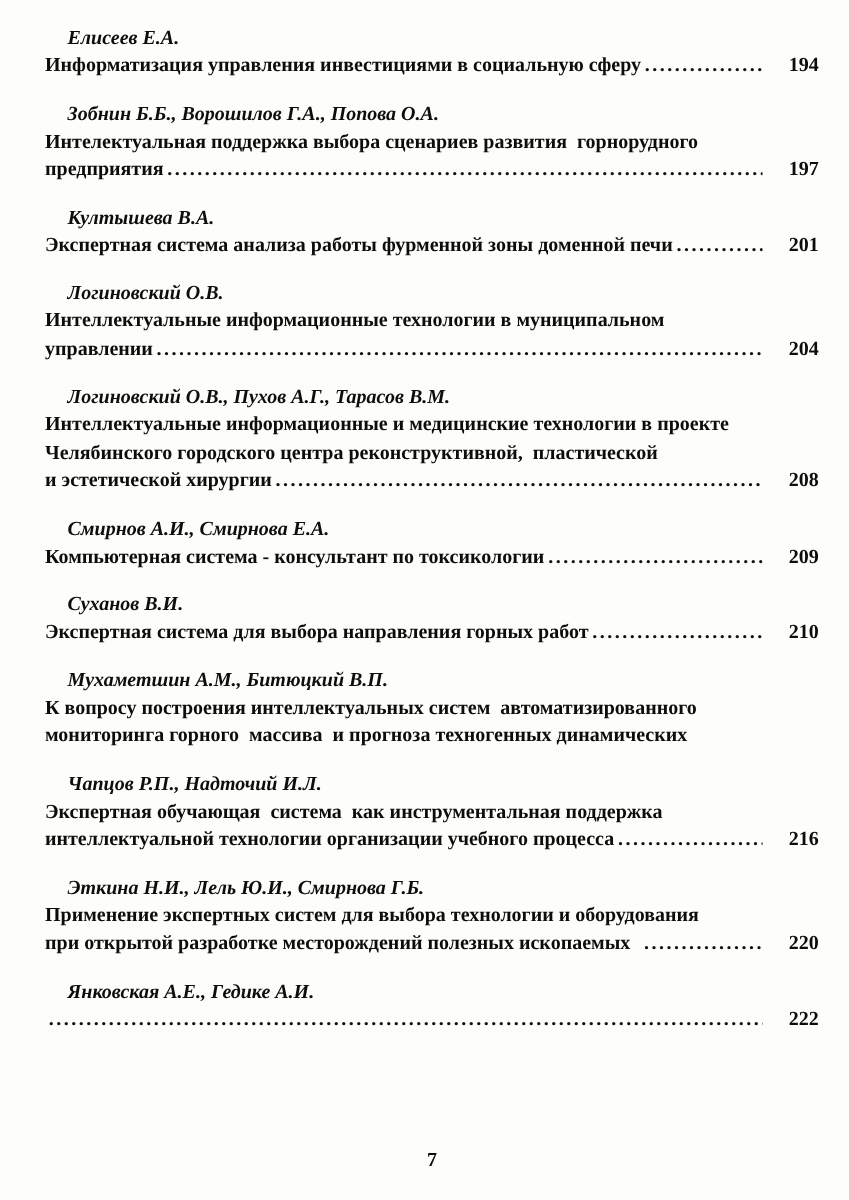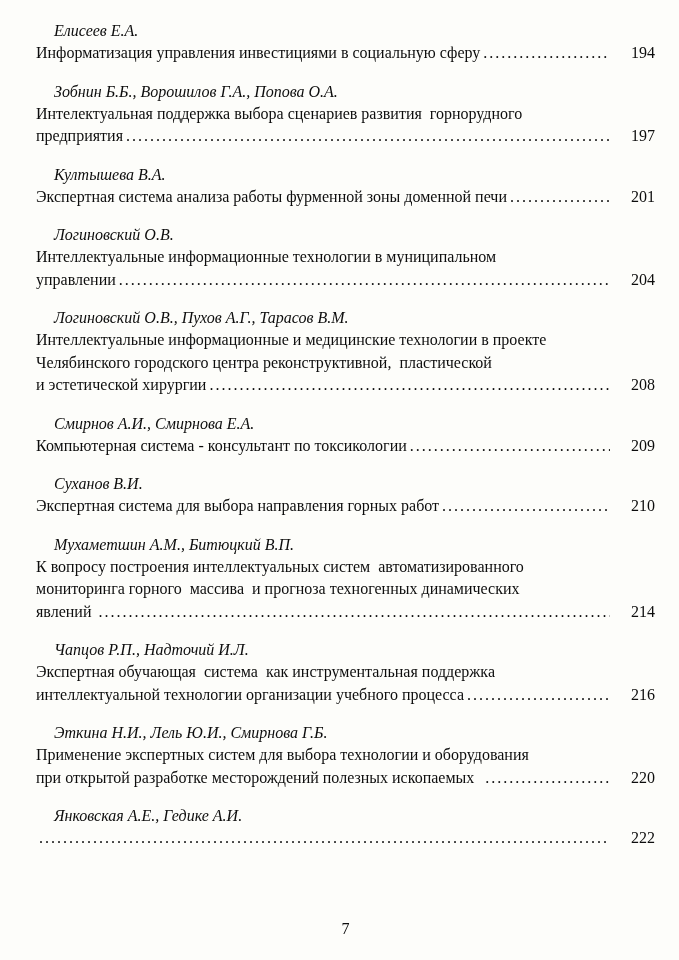--- a/index.html
+++ b/index.html
@@ -9,20 +9,21 @@
     color: #0d0d0d;
     font-family: "Liberation Serif", "DejaVu Serif", serif;
     overflow: hidden;
   }
   .page {
     width: 679px;
     height: 960px;
     padding: 20px 24px 0 36px;
     display: flex;
     flex-direction: column;
+    font-weight: bold;
   }
   .entry { margin-bottom: 16px; }
   .authors {
     font-style: italic;
     font-size: 16px;
     line-height: 22px;
     padding-left: 18px;
     white-space: pre-wrap;
   }
   .tline {
@@ -126,25 +127,20 @@
       <span class="ttext">Экспертная система для выбора направления горных работ</span>
       <span class="dots"></span>
       <span class="pnum">210</span>
     </div>
   </div>
 
   <div class="entry">
     <div class="authors">Мухаметшин А.М., Битюцкий В.П.</div>
     <div class="tline">К вопросу построения интеллектуальных систем  автоматизированного</div>
     <div class="tline">мониторинга горного  массива  и прогноза техногенных динамических</div>
-    <div class="tline leader-line">
-      <span class="ttext">явлений </span>
-      <span class="dots"></span>
-      <span class="pnum">214</span>
-    </div>
   </div>
 
   <div class="entry">
     <div class="authors">Чапцов Р.П., Надточий И.Л.</div>
     <div class="tline">Экспертная обучающая  система  как инструментальная поддержка</div>
     <div class="tline leader-line">
       <span class="ttext">интеллектуальной технологии организации учебного процесса</span>
       <span class="dots"></span>
       <span class="pnum">216</span>
     </div>

